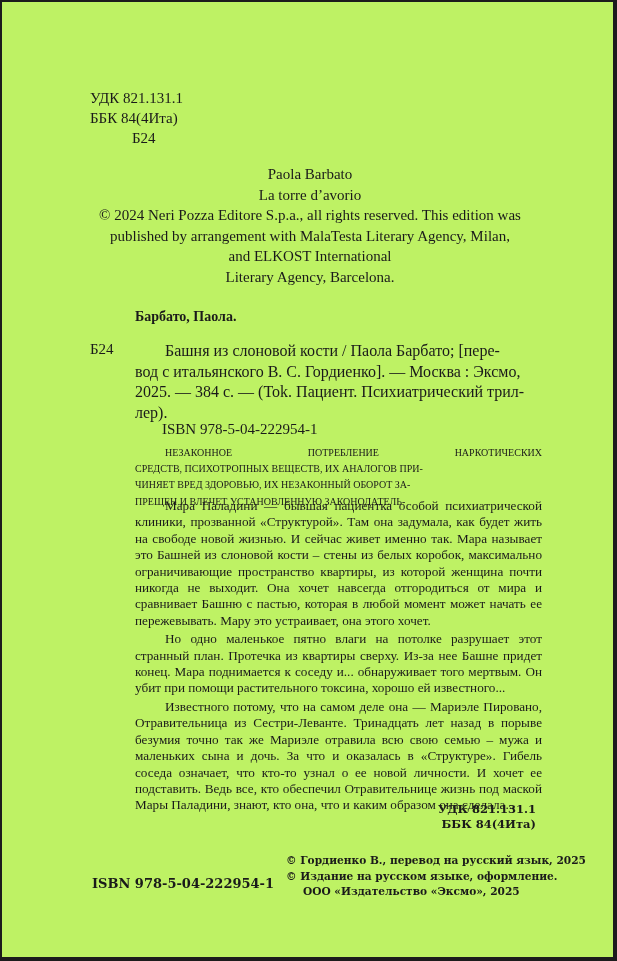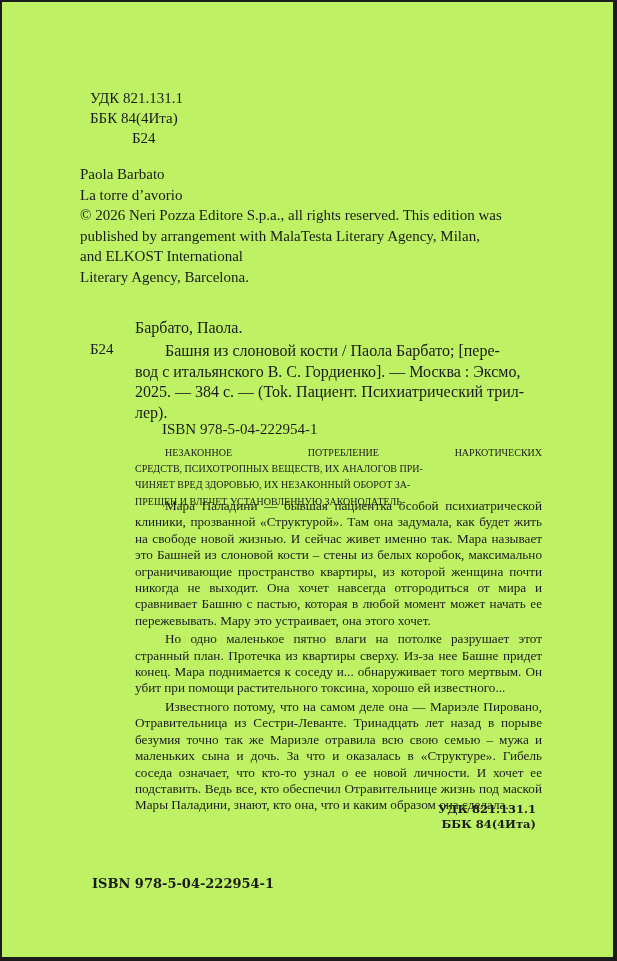--- a/index.html
+++ b/index.html
@@ -10,24 +10,24 @@
     position: absolute; left: 2px; top: 2px; width: 611px; height: 955px;
     background: #bef264; color: #1a1a1a;
     font-family: "Liberation Serif", "DejaVu Serif", serif;
   }
   .abs { position: absolute; white-space: nowrap; }
   .codes { left: 88px; top: 86px; font-size: 15px; line-height: 20px; }
   .codes div { white-space: nowrap; }
   .codes .b24 { padding-left: 42px; }
   .orig {
     position: absolute; left: 78px; width: 460px; top: 162px;
-    text-align: left; font-size: 15px; line-height: 20.5px;
+    text-align: center; font-size: 15px; line-height: 20.5px;
   }
   .orig div { white-space: nowrap; }
-  .bib-author { left: 133px; top: 317px; font-size: 16px; font-weight: normal; }
+  .bib-author { left: 133px; top: 307px; font-size: 14px; font-weight: bold; }
   .bib-code { left: 88px; top: 339px; font-size: 15px; }
   .bib-body {
     position: absolute; left: 133px; width: 407px; top: 339px;
     font-size: 16px; line-height: 20.5px; text-align: justify;
   }
   .bib-body .indent { padding-left: 30px; }
   .isbn1 { left: 160px; top: 419px; font-size: 15px; }
   .warning {
     position: absolute; left: 133px; width: 407px; top: 443px;
     font-size: 10px; line-height: 16.2px; text-align: justify; text-align-last: left;
@@ -59,21 +59,21 @@
 
   <div class="abs codes">
     <div>УДК 821.131.1</div>
     <div>ББК 84(4Ита)</div>
     <div class="b24">Б24</div>
   </div>
 
   <div class="orig">
     <div>Paola Barbato</div>
     <div>La torre d’avorio</div>
-    <div>© 2026 Neri Pozza Editore S.p.a., all rights reserved. This edition was</div>
+    <div>© 2024 Neri Pozza Editore S.p.a., all rights reserved. This edition was</div>
     <div>published by arrangement with MalaTesta Literary Agency, Milan,</div>
     <div>and ELKOST International</div>
     <div>Literary Agency, Barcelona.</div>
   </div>
 
   <div class="abs bib-author">Барбато, Паола.</div>
   <div class="abs bib-code">Б24</div>
   <div class="bib-body">
     <div class="indent">Башня из слоновой кости / Паола Барбато; [пере-</div>
     <div>вод с итальянского В. С. Гордиенко]. — Москва : Эксмо,</div>
@@ -95,14 +95,19 @@
     <p>Известного потому, что на самом деле она — Мариэле Пировано, Отравительница из Сестри-Леванте. Тринадцать лет назад в порыве безумия точно так же Мариэле отравила всю свою семью – мужа и маленьких сына и дочь. За что и оказалась в «Структуре». Гибель соседа означает, что кто-то узнал о ее новой личности. И хочет ее подставить. Ведь все, кто обеспечил Отравительнице жизнь под маской Мары Паладини, знают, кто она, что и каким образом она сделала...</p>
   </div>
 
   <div class="udk2">
     <div>УДК 821.131.1</div>
     <div>ББК 84(4Ита)</div>
   </div>
 
   <div class="abs isbn2">ISBN 978-5-04-222954-1</div>
 
+  <div class="copys">
+    <div>© Гордиенко В., перевод на русский язык, 2025</div>
+    <div>© Издание на русском языке, оформление.</div>
+    <div class="cont">ООО «Издательство «Эксмо», 2025</div>
+  </div>
 
 </div>
 
 </body></html>

